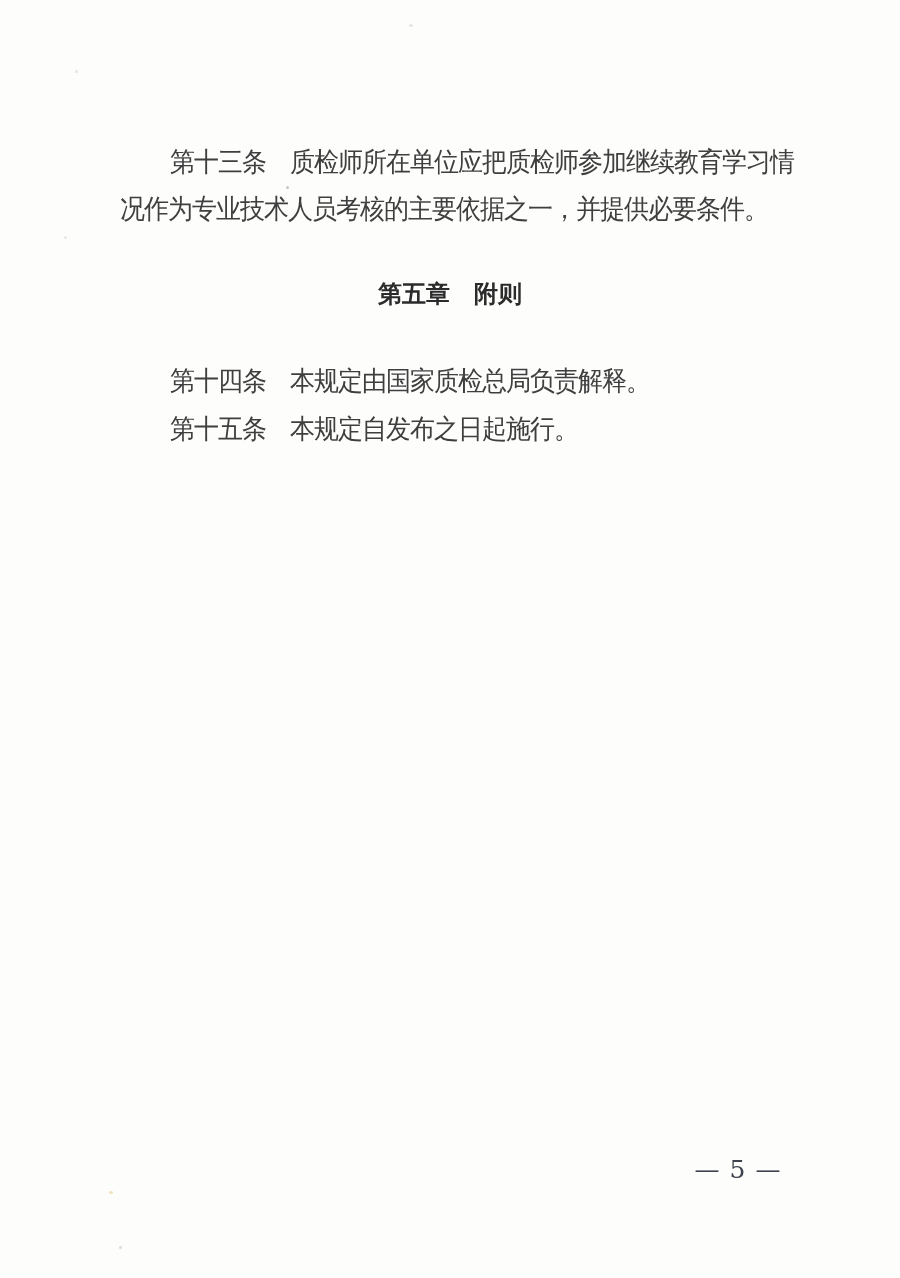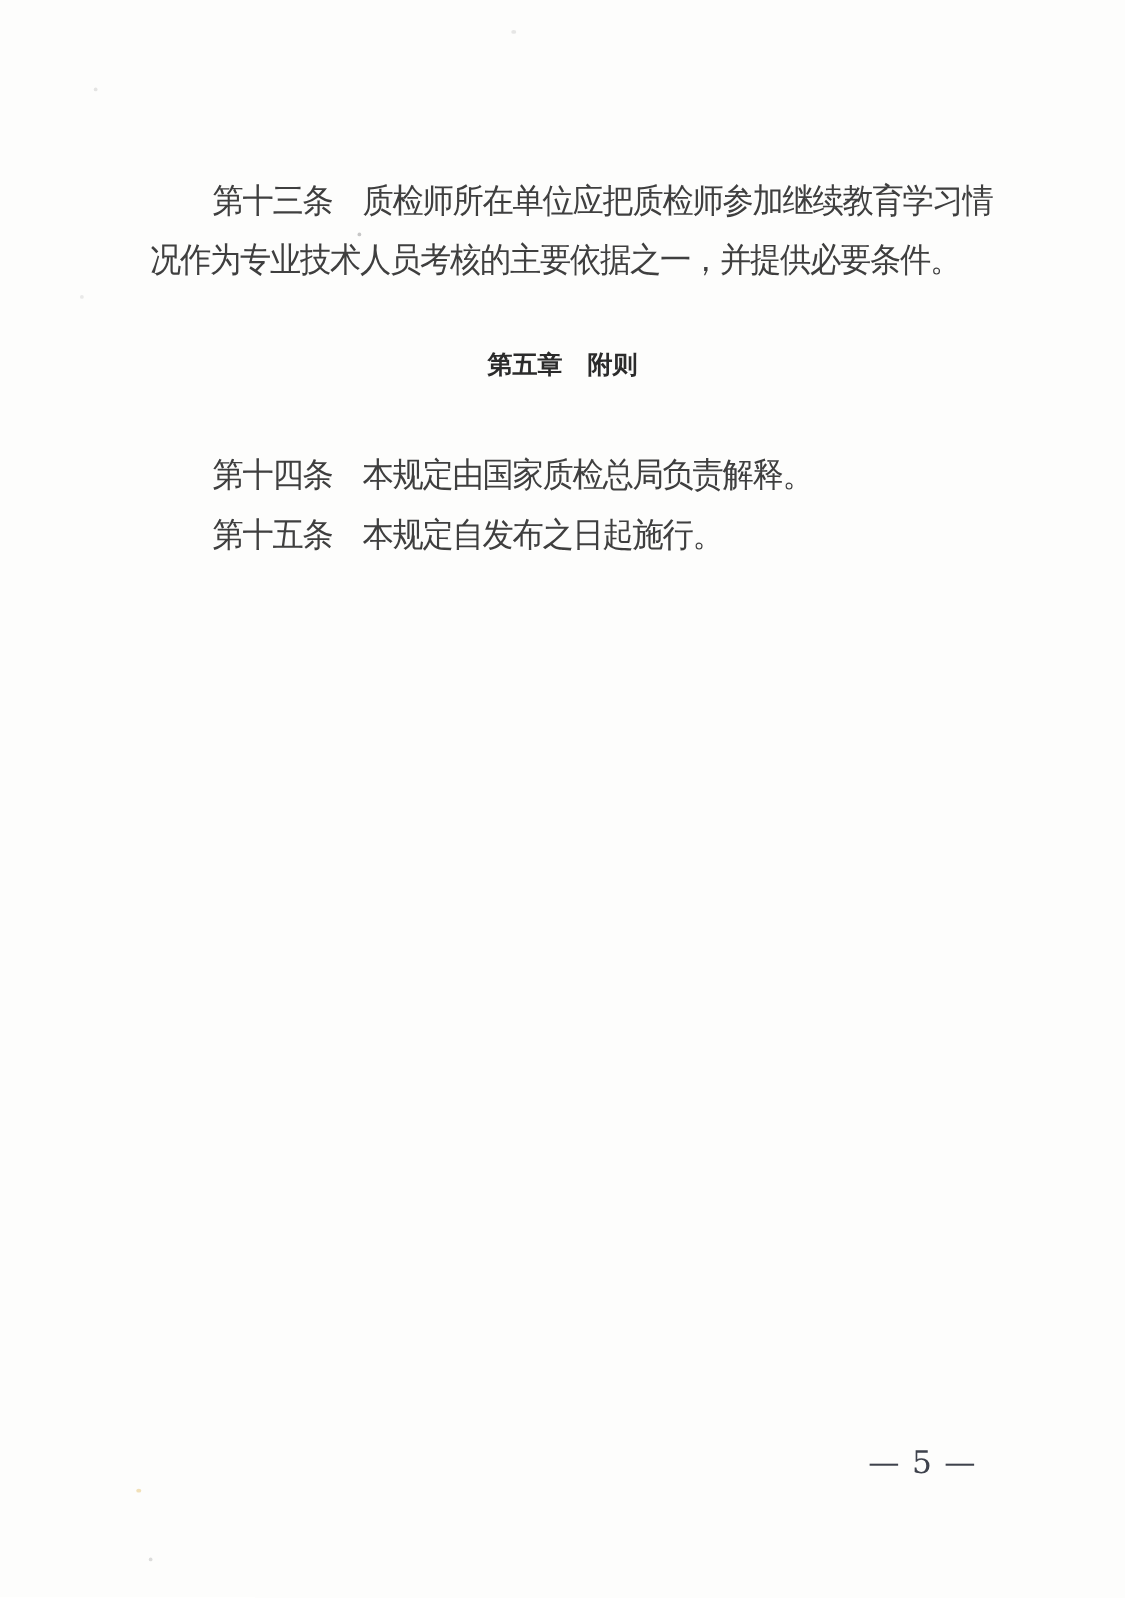--- a/index.html
+++ b/index.html
@@ -31,21 +31,21 @@
   .article13-line1 { left: 170px; top: 146px; }
   .article13-line2 { left: 120px; top: 193px; }
   .article14-line  { left: 170px; top: 365px; }
   .article15-line  { left: 170px; top: 413px; }
   .chapter-heading {
     position: absolute;
     left: 0;
     top: 281px;
     width: 900px;
     text-align: center;
-    font-size: 20px;
+    font-size: 24px;
     font-weight: 700;
     letter-spacing: 0;
     color: #2b2b2b;
     font-family: "Liberation Sans", sans-serif;
     white-space: pre;
     line-height: 1.1;
   }
   .page-number {
     position: absolute;
     left: 688px;

